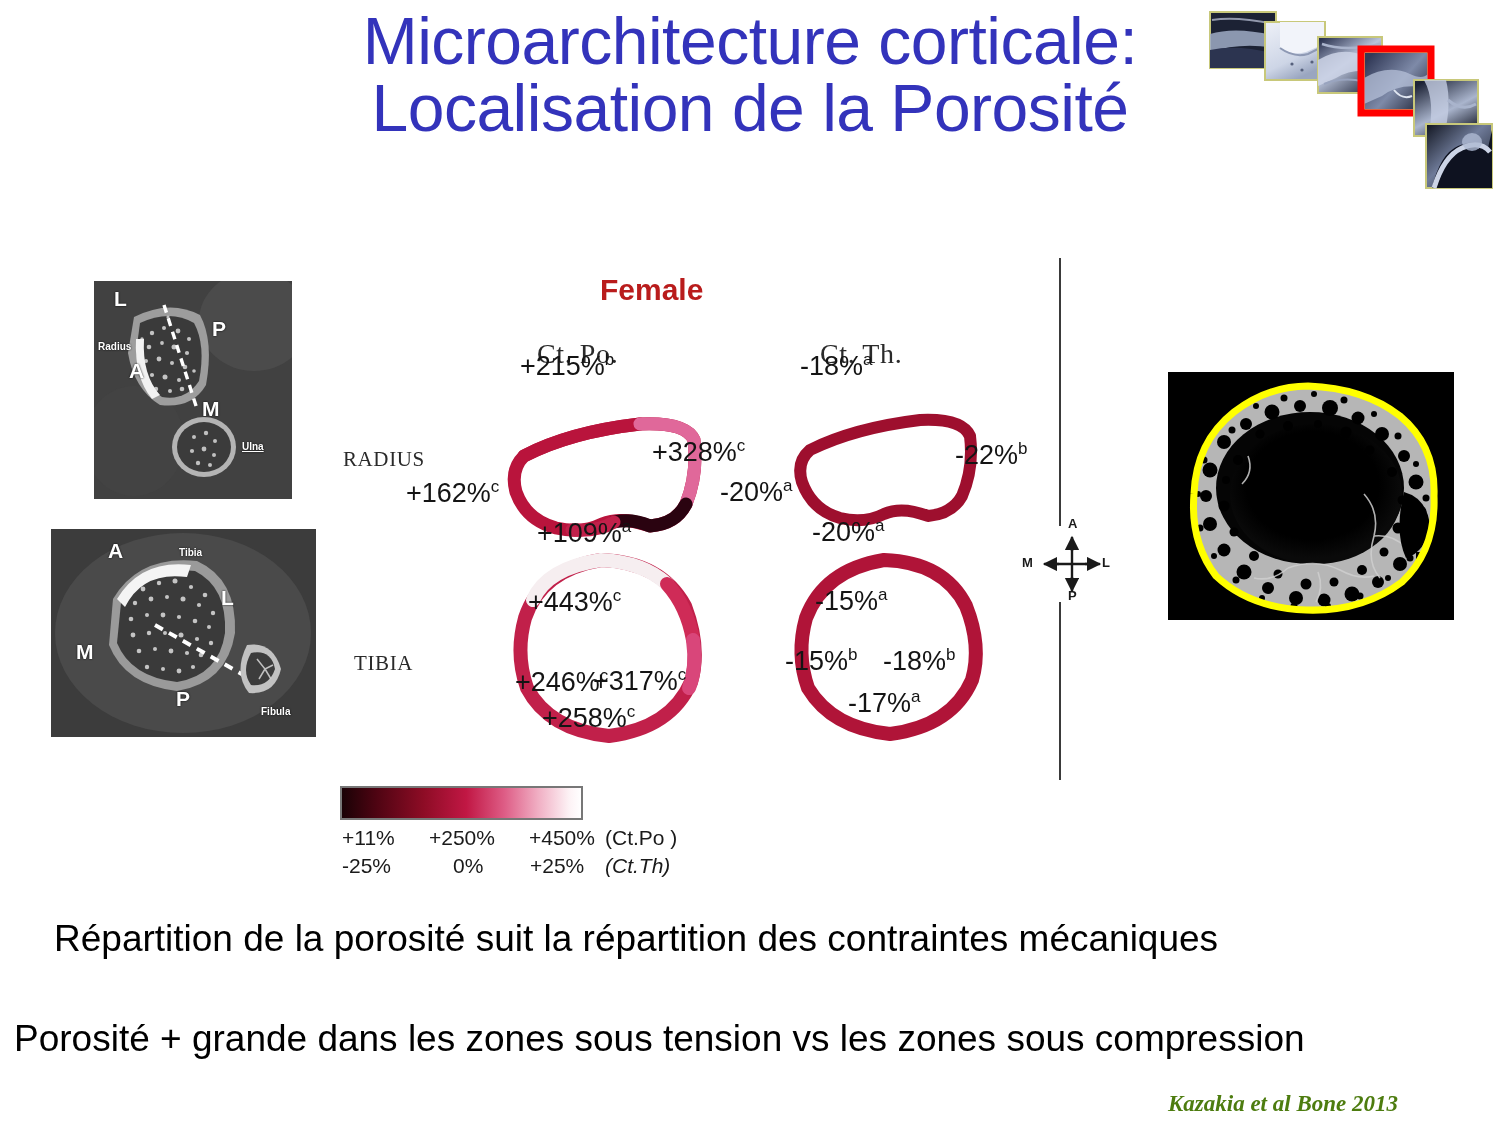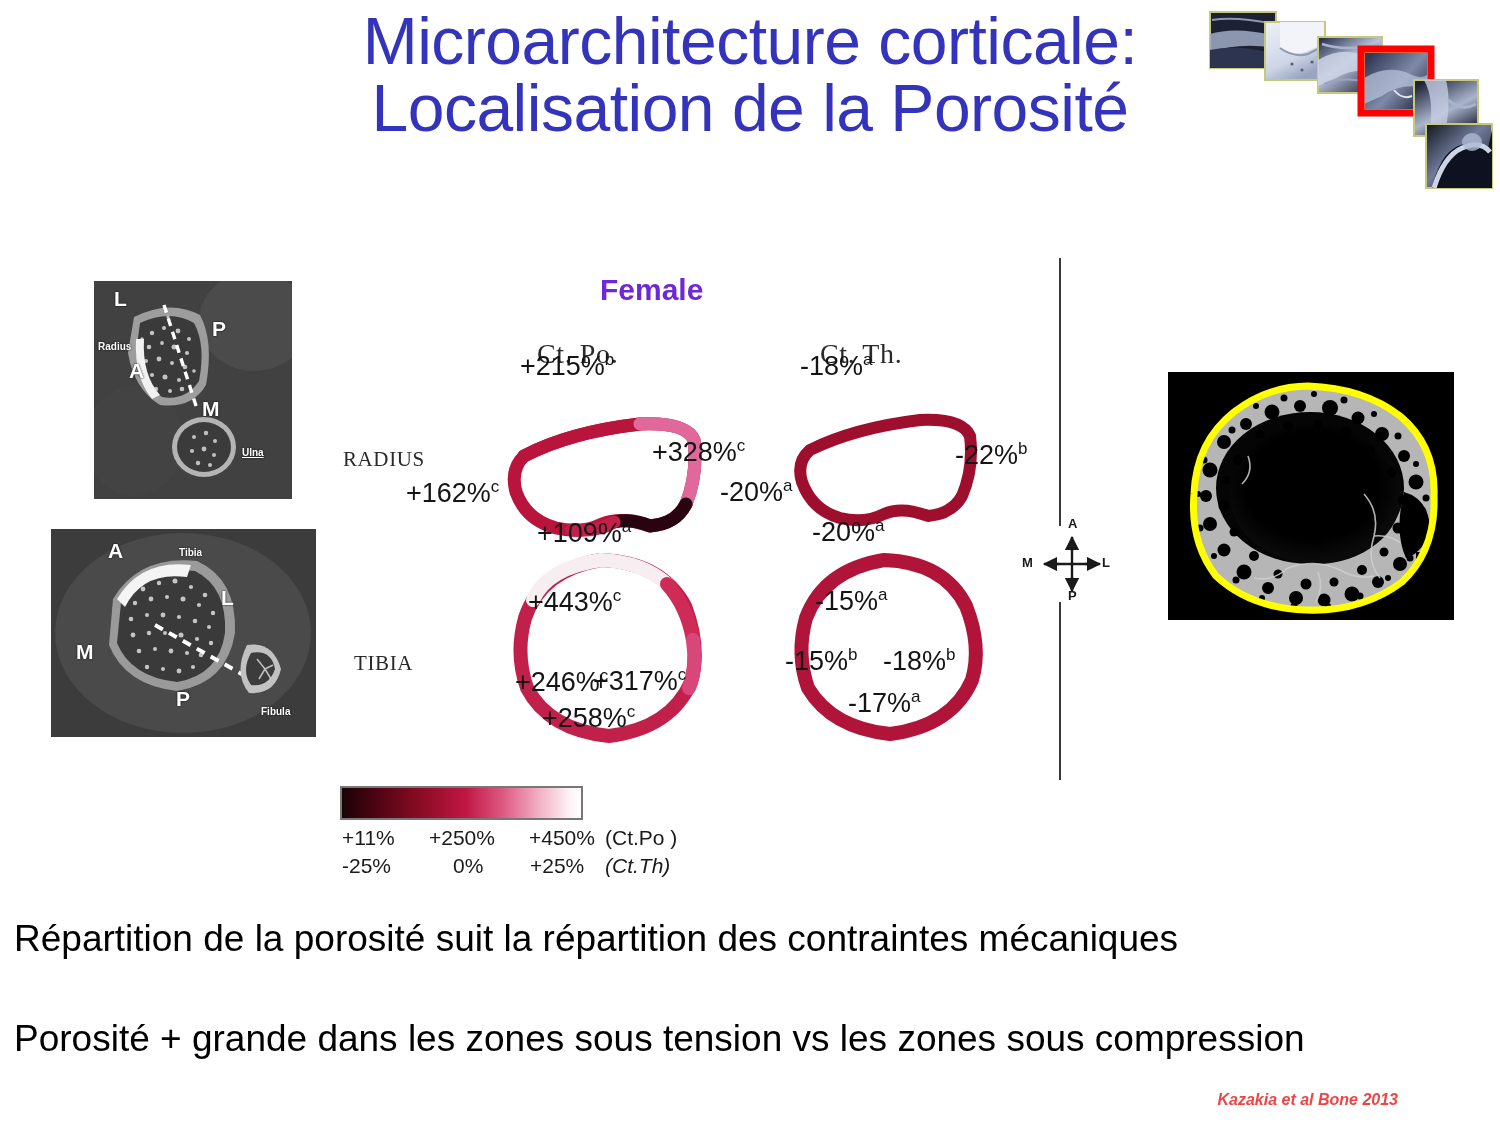--- a/index.html
+++ b/index.html
@@ -64,21 +64,21 @@
     width: 760px;
     height: 640px;
   }
   #female-header {
     position: absolute;
     left: 270px;
     top: 18px;
     font-family: "Liberation Sans", sans-serif;
     font-weight: bold;
     font-size: 30px;
-    color: #6d28d9;
+    color: #b91c1c;
   }
   .serif-lbl {
     position: absolute;
     font-family: "Liberation Serif", serif;
     color: #2a2a2a;
     letter-spacing: 0.6px;
   }
   .col-head {
     font-size: 28px;
   }
@@ -167,25 +167,25 @@
     left: 14px;
     font-family: "Liberation Sans", sans-serif;
     font-size: 37px;
     color: #000000;
     white-space: nowrap;
   }
   #citation {
     position: absolute;
     right: 102px;
     top: 1091px;
-    font-family: Liberation Sans, sans-serif;
+    font-family: Liberation Serif, serif;
     font-style: italic;
     font-weight: bold;
-    font-size: 16px;
-    color: #ef4444;
+    font-size: 23px;
+    color: #4d7c0f;
   }
 </style>
 </head>
 <body>
 
 <div id="slide-title">Microarchitecture corticale:
 Localisation de la Porosité</div>
 
 <div id="image-strip">
   <svg width="300" height="192" viewBox="0 0 300 192">
@@ -318,21 +318,21 @@
         <circle cx="120" cy="174" r="2"></circle>
       <circle cx="104" cy="182" r="2.2"></circle>
         <circle cx="116" cy="184" r="2"></circle>
     </g>
   </svg>
   <div class="ct-label big" style="left:20px; top:6px;">L</div>
   <div class="ct-label big" style="left:118px; top:36px;">P</div>
   <div class="ct-label big" style="left:35px; top:78px;">A</div>
   <div class="ct-label big" style="left:108px; top:116px;">M</div>
   <div class="ct-label small" style="left:4px; top:60px;">Radius</div>
-  <div class="ct-label small" style="left:148px; top:166px;text-decoration:underline;">Ulna</div>
+  <div class="ct-label small" style="left:148px; top:160px;text-decoration:underline;">Ulna</div>
 </div>
 
 <div class="ct-panel" style="left:51px; top:529px; width:265px; height:208px;">
   <svg width="265" height="208" viewBox="0 0 265 208">
     <rect width="265" height="208" fill="#3c3c3c"></rect>
 
     <ellipse cx="132" cy="104" rx="128" ry="100" fill="#4a4a4a"></ellipse>
 
     <path d="M62 70 Q88 26 146 32 Q186 50 184 104 Q176 154 126 162 Q74 156 58 116 Z" fill="#9a9a9a"></path>
     <path d="M70 74 Q94 36 144 42 Q176 58 174 104 Q168 146 126 153 Q80 148 66 114 Z" fill="#3a3a3a"></path>
@@ -585,16 +585,16 @@
       <path d="M236 120 Q258 126 262 152 Q258 180 238 186 Q226 160 236 120 Z" fill="#000000"></path>
       <rect x="248" y="180" width="18" height="28" fill="#000000"></rect>
     </g>
 
     <path d="M140 14 Q196 16 232 44 Q268 74 266 124 Q268 178 234 210
              Q194 240 138 238 Q82 236 48 204 Q22 170 26 122
              Q28 70 66 40 Q100 14 140 14 Z" fill="none" stroke="#ffff00" stroke-width="7" stroke-linejoin="round"></path>
   </svg>
 </div>
 
-<div class="body-line" style="top:918px;">Répartition de la porosité suit la répartition des contraintes mécaniques</div>
+<div class="body-line" style="top:918px;margin-left:40px;">Répartition de la porosité suit la répartition des contraintes mécaniques</div>
 <div class="body-line" style="top:1018px;">Porosité + grande dans les zones sous tension vs les zones sous compression</div>
 
 <div id="citation">Kazakia et al Bone 2013</div>
 
 </body></html>

